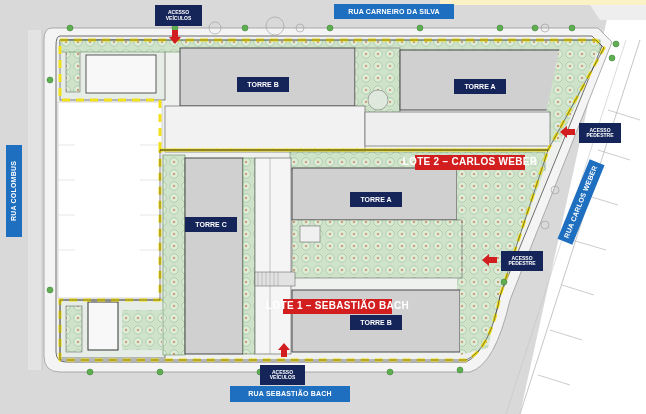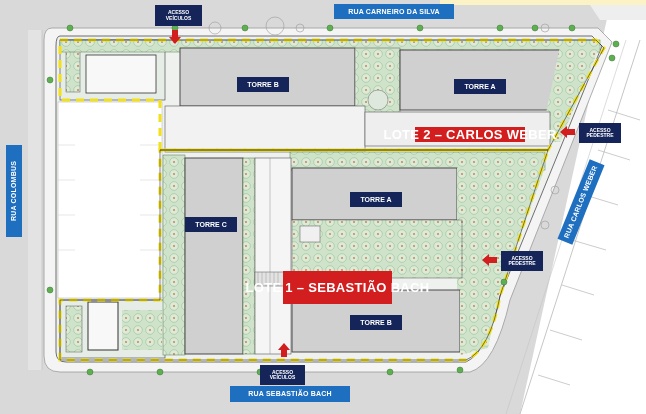--- a/index.html
+++ b/index.html
@@ -2,21 +2,21 @@
 <html><head>
 <meta charset="utf-8">
 <style>
   html, body { margin:0; padding:0; }
   body { width:646px; height:414px; overflow:hidden; background:#d9d9d9; font-family:"Liberation Sans", sans-serif; position:relative; }
   #plan { position:absolute; left:0; top:0; width:646px; height:414px; }
   .lbl { position:absolute; display:flex; align-items:center; justify-content:center; text-align:center; font-family:"Liberation Sans", sans-serif; font-weight:bold; color:#ffffff; white-space:nowrap; line-height:1.05; }
   .street { background:#1f6fc0; font-size:7px; letter-spacing:0.2px; }
   .navy { background:#15255a; font-size:7px; }
   .navy.small { font-size:5px; }
-  .red { background:#d21e1e; font-size:13px; letter-spacing:0.3px; }
+  .red { background:#d21e1e; font-size:10px; letter-spacing:0.3px;margin-top:28px; }
   .rot { transform-origin:center center; }
 </style>
 </head>
 <body>
 
 <svg id="plan" viewBox="0 0 646 414" xmlns="http://www.w3.org/2000/svg">
   <defs>
     <pattern id="trees" width="12" height="12" patternUnits="userSpaceOnUse">
       <rect width="12" height="12" fill="#cfe2ca"></rect>
       <circle cx="6" cy="6" r="4.3" fill="#dcebd7" stroke="#8fb58a" stroke-width="0.5"></circle>
@@ -174,13 +174,13 @@
 <div class="lbl navy small" style="left:579px;top:123px;width:42px;height:20px;white-space:normal;">ACESSO PEDESTRE</div>
 <div class="lbl navy small" style="left:501px;top:251px;width:42px;height:20px;white-space:normal;">ACESSO PEDESTRE</div>
 
 <div class="lbl navy" style="left:237px;top:77px;width:52px;height:15px;">TORRE B</div>
 <div class="lbl navy" style="left:454px;top:79px;width:52px;height:15px;">TORRE A</div>
 <div class="lbl navy" style="left:350px;top:192px;width:52px;height:15px;">TORRE A</div>
 <div class="lbl navy" style="left:350px;top:315px;width:52px;height:15px;">TORRE B</div>
 <div class="lbl navy" style="left:185px;top:217px;width:52px;height:15px;">TORRE C</div>
 
 <div class="lbl red" style="left:415px;top:127px;width:110px;height:15px;">LOTE 2 – CARLOS WEBER</div>
-<div class="lbl red" style="left:283px;top:271px;width:109px;height:33px;">LOTE 1 – SEBASTIÃO BACH</div>
+<div class="lbl red" style="left:283px;top:271px;width:109px;height:15px;">LOTE 1 – SEBASTIÃO BACH</div>
 
 </body></html>

